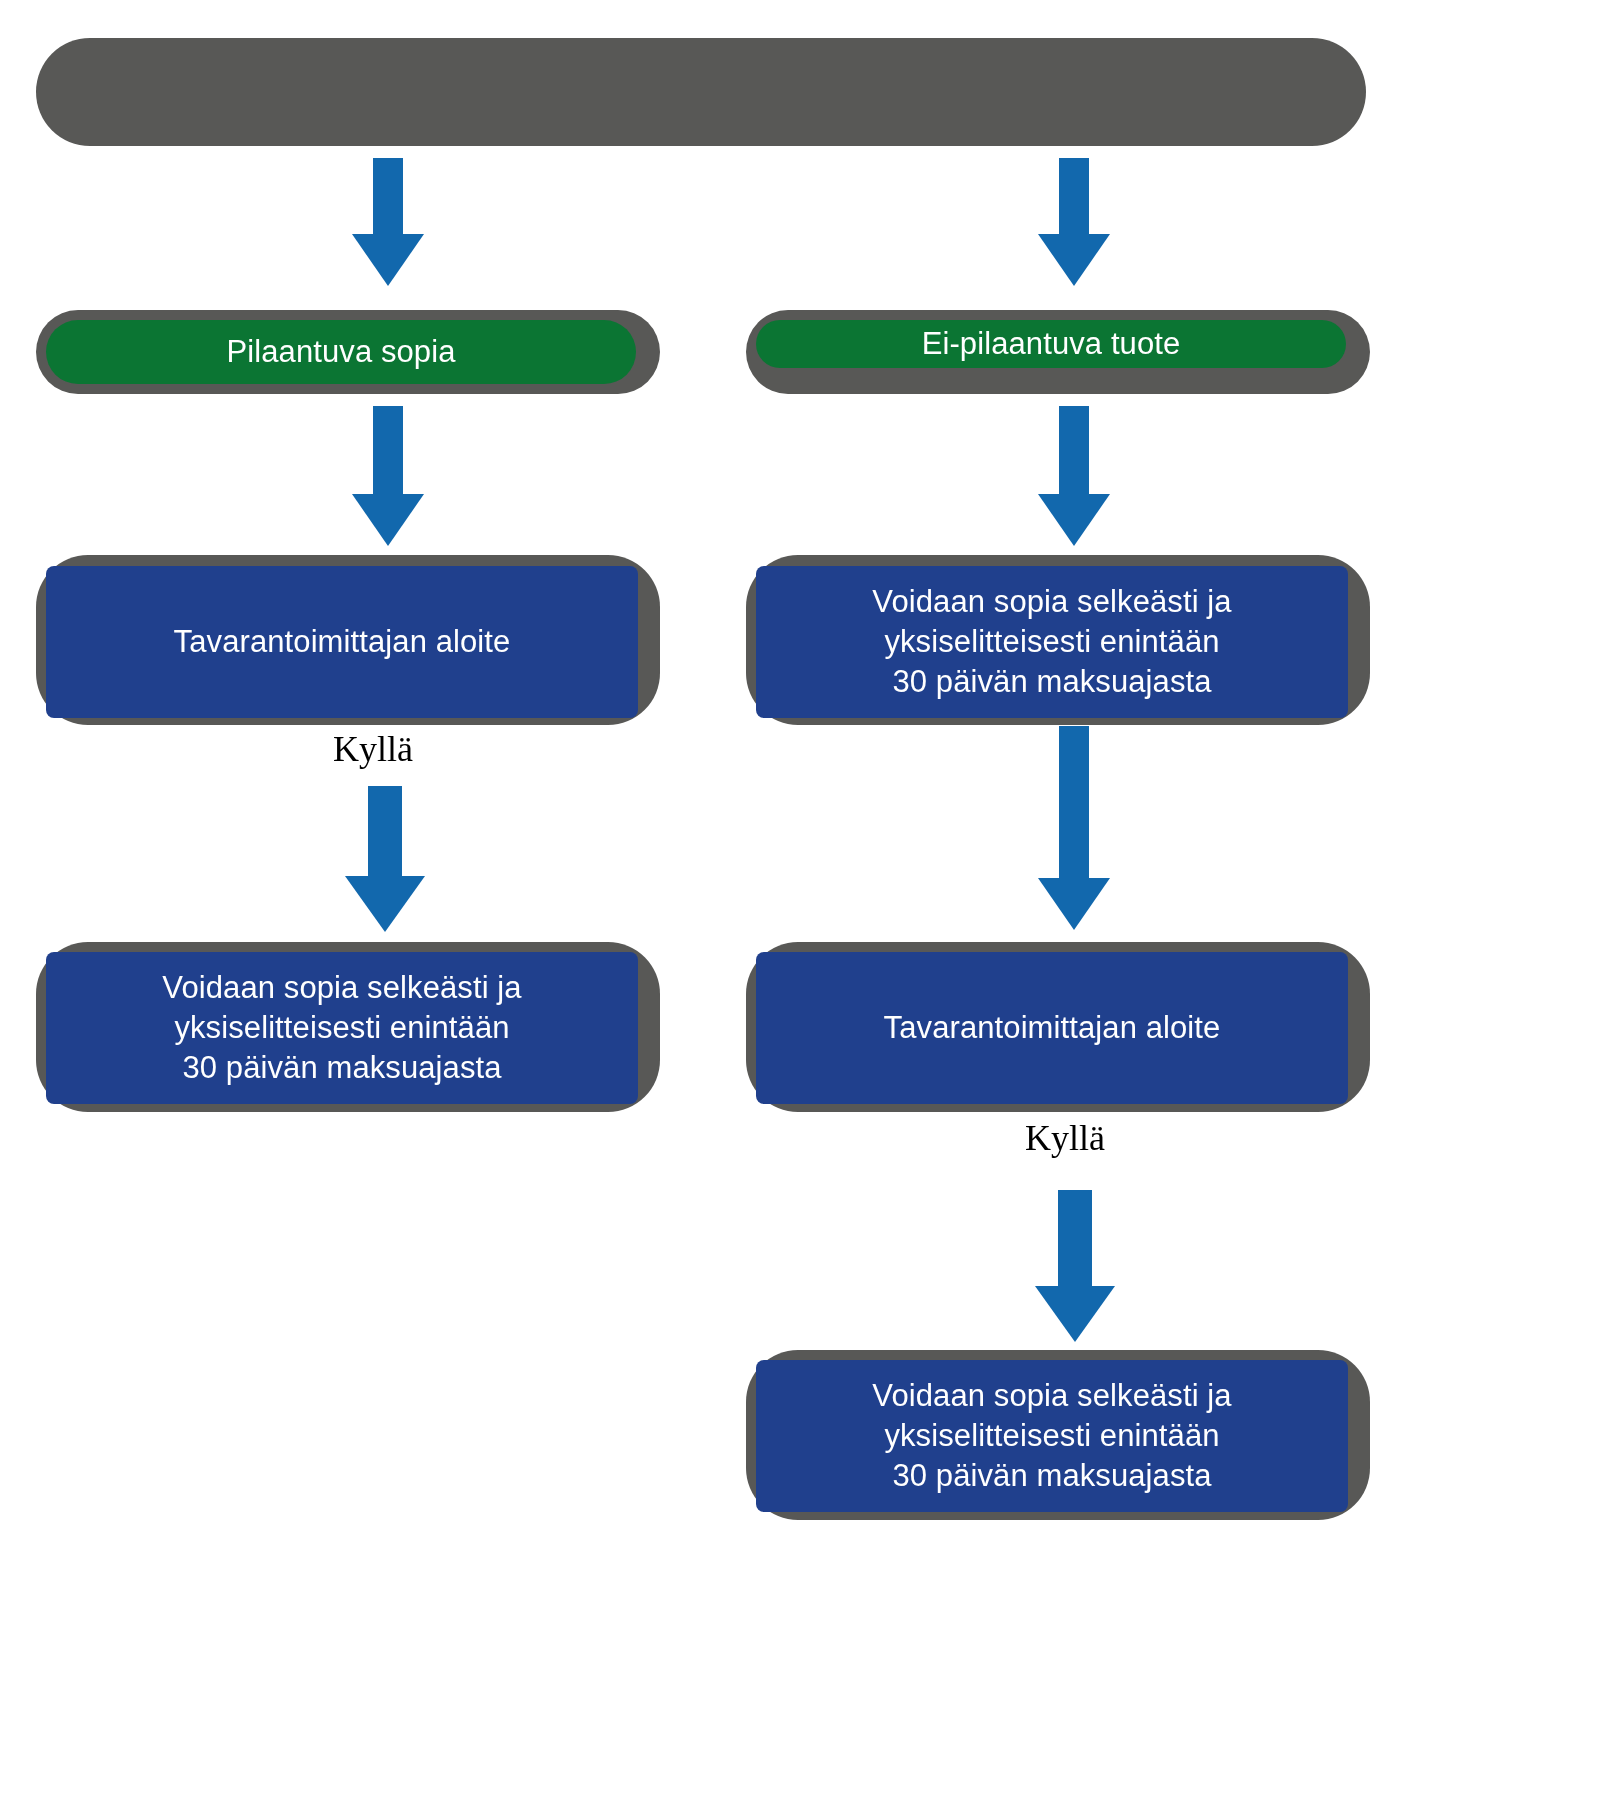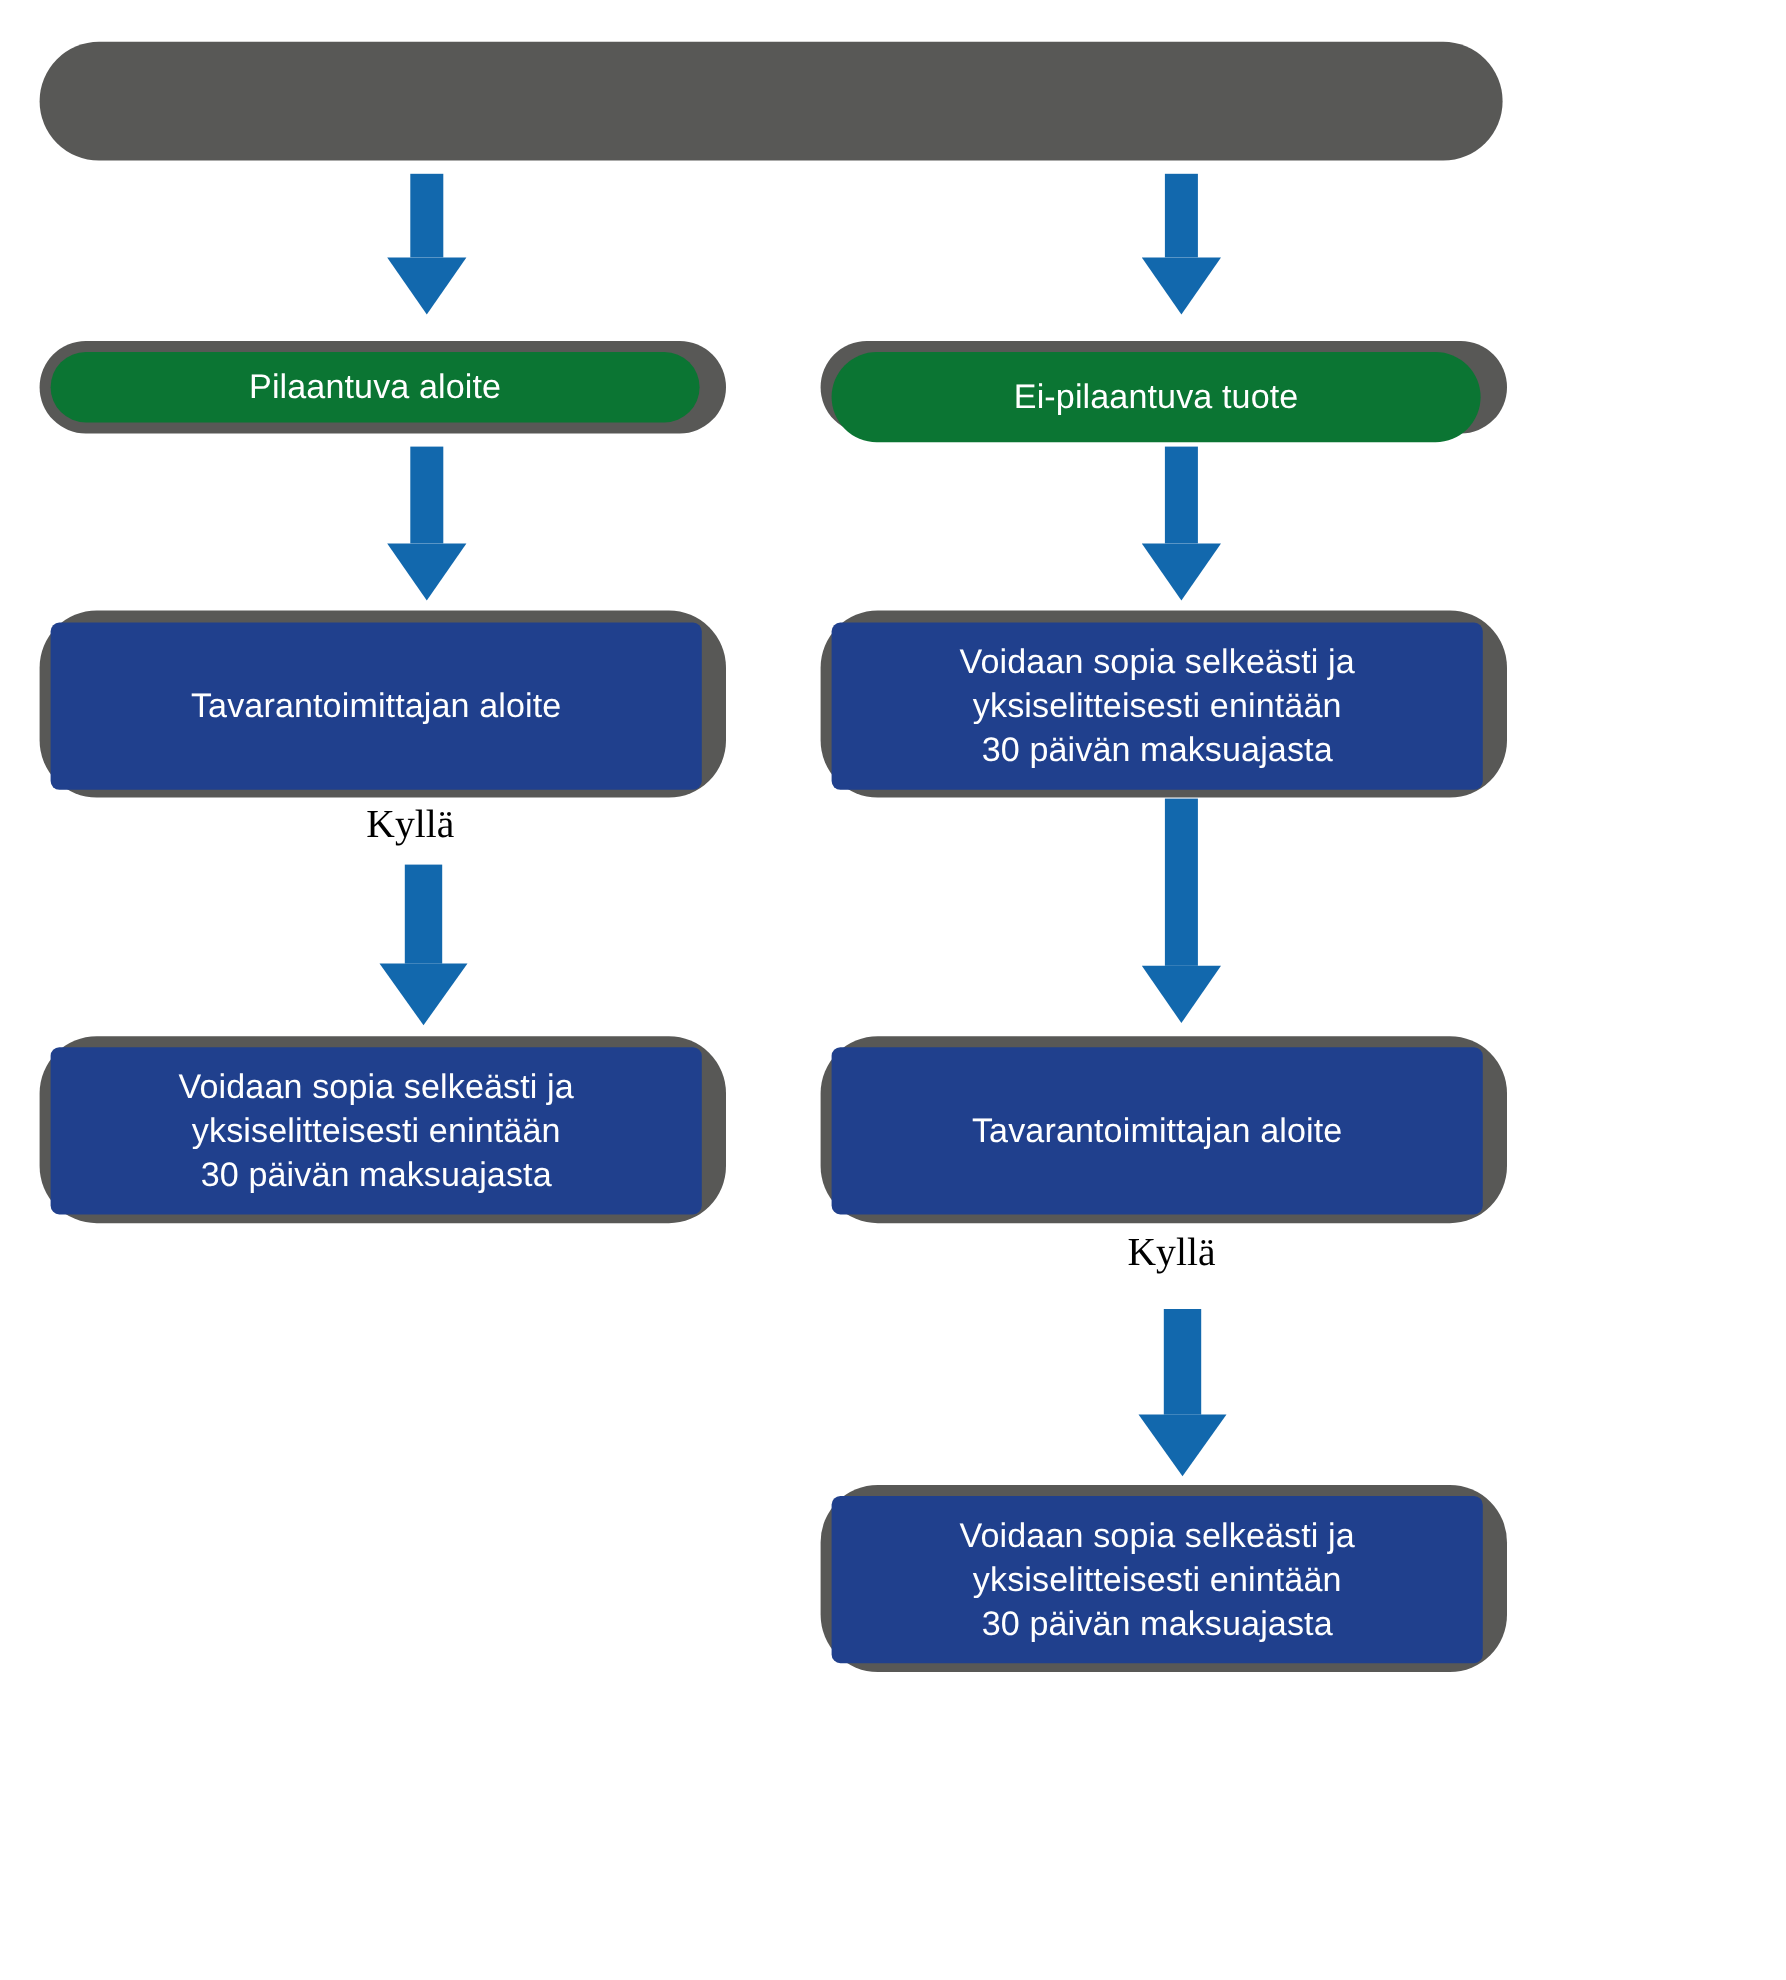--- a/index.html
+++ b/index.html
@@ -94,25 +94,25 @@
     <div class="head" style="top:76px;"></div>
   </div>
 
   <div class="arrow" style="left:1038px; top:158px; width:72px; height:128px;">
     <div class="shaft" style="width:30px; height:76px;"></div>
     <div class="head" style="top:76px;"></div>
   </div>
 
   <div class="shadow pill" style="left:36px; top:310px; width:624px; height:84px;"></div>
   <div class="node green pill" style="left:46px; top:320px; width:590px; height:64px;">
-    <span class="line">Pilaantuva aloite</span>
+    <span class="line">Pilaantuva sopia</span>
   </div>
 
   <div class="shadow pill" style="left:746px; top:310px; width:624px; height:84px;"></div>
-  <div class="node green pill" style="left:756px; top:320px; width:590px; height:82px;">
+  <div class="node green pill" style="left:756px; top:320px; width:590px; height:48px;">
     <span class="line">Ei-pilaantuva tuote</span>
   </div>
 
   <div class="arrow" style="left:352px; top:406px; width:72px; height:140px;">
     <div class="shaft" style="width:30px; height:88px;"></div>
     <div class="head" style="top:88px;"></div>
   </div>
 
   <div class="arrow" style="left:1038px; top:406px; width:72px; height:140px;">
     <div class="shaft" style="width:30px; height:88px;"></div>

